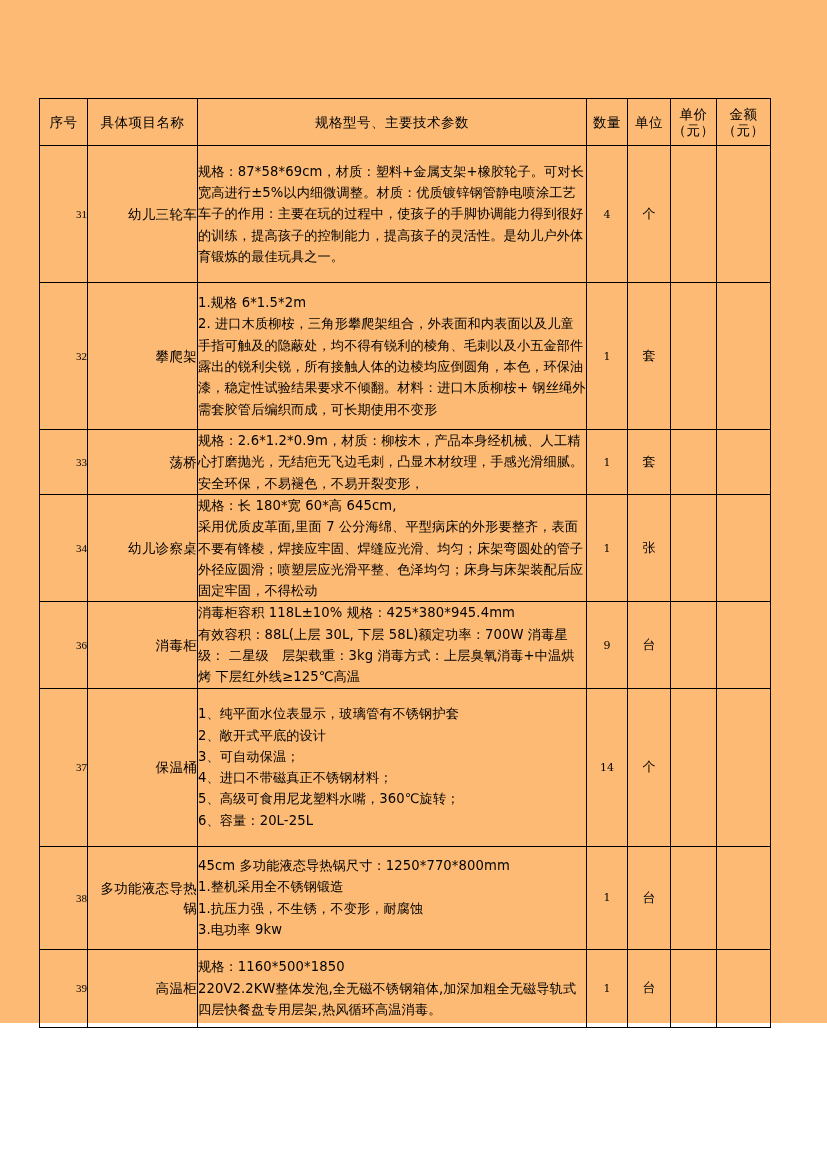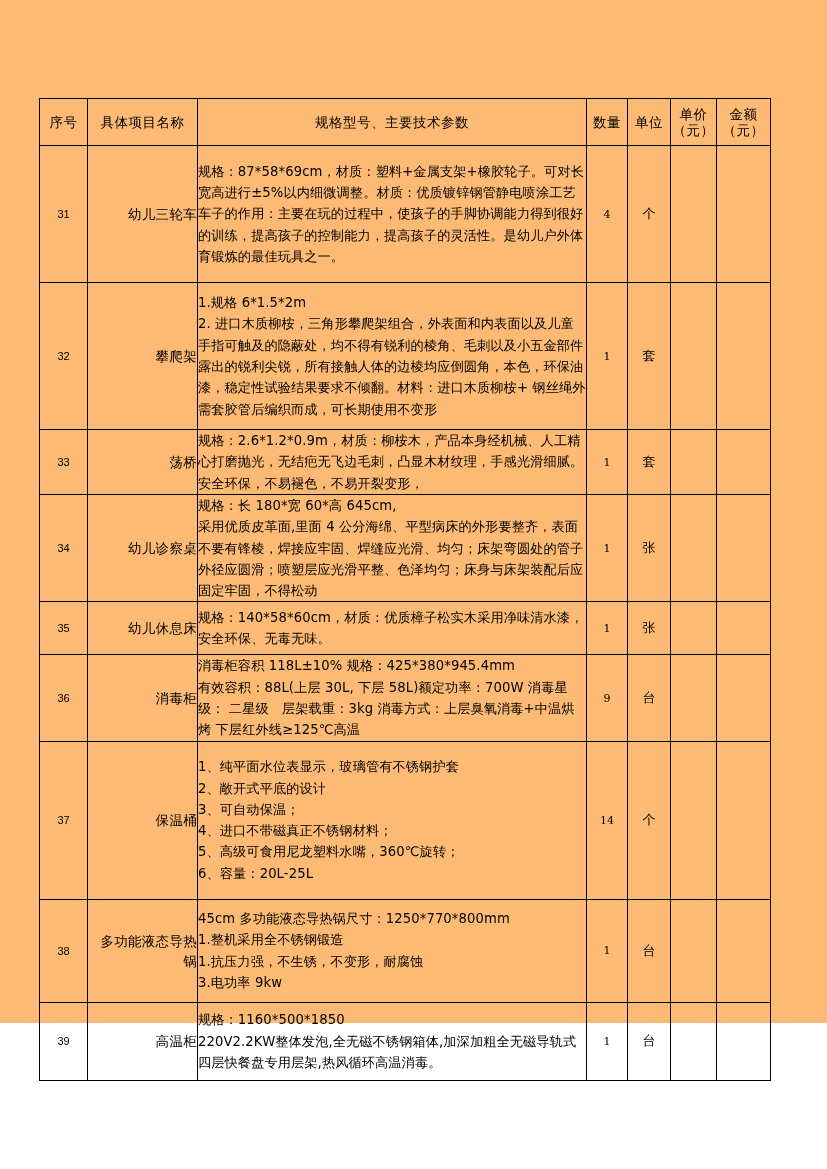--- a/index.html
+++ b/index.html
@@ -55,23 +55,23 @@
     padding: 7px 2px;
     letter-spacing: 0.5px;
   }
   thead td.two-line {
     line-height: 16px;
     padding: 4px 1px;
   }
   thead td.two-line .ln { display: block; }
 
   td.seq {
-    text-align: center;
+    text-align: right;
     font-size: 11px;
-    font-family: Liberation Sans, sans-serif;
+    font-family: Liberation Serif, serif;
   }
   td.name {
     text-align: right;
     font-size: 13.5px;
     line-height: 20px;
     padding: 2px 4px;
     letter-spacing: 0.3px;
   }
   td.spec {
     text-align: left;
@@ -168,32 +168,21 @@
             <td class="qty">1</td>
             <td class="unit">套</td>
             <td class="price"></td>
             <td class="amount"></td>
           </tr>
           <tr class="r-34">
             <td class="seq">34</td>
             <td class="name">幼儿诊察桌</td>
             <td class="spec">
               <span class="ln">规格：长 180*宽 60*高 645cm,</span>
-              <span class="ln">采用优质皮革面,里面 4 公分海绵、平型病床的外形要整齐，表面不要有锋棱，焊接应牢固、焊缝应光滑、均匀；床架弯圆处的管子外径应圆滑；喷塑层应光滑平整、色泽均匀；床身与床架装配后应固定牢固，不得松动</span>
-            </td>
-            <td class="qty">1</td>
-            <td class="unit">张</td>
-            <td class="price"></td>
-            <td class="amount"></td>
-          </tr>
-          <tr class="r-35">
-            <td class="seq">35</td>
-            <td class="name">幼儿休息床</td>
-            <td class="spec">
-              <span class="ln">规格：140*58*60cm，材质：优质樟子松实木采用净味清水漆，安全环保、无毒无味。</span>
+              <span class="ln">采用优质皮革面,里面 7 公分海绵、平型病床的外形要整齐，表面不要有锋棱，焊接应牢固、焊缝应光滑、均匀；床架弯圆处的管子外径应圆滑；喷塑层应光滑平整、色泽均匀；床身与床架装配后应固定牢固，不得松动</span>
             </td>
             <td class="qty">1</td>
             <td class="unit">张</td>
             <td class="price"></td>
             <td class="amount"></td>
           </tr>
           <tr class="r-36">
             <td class="seq">36</td>
             <td class="name">消毒柜</td>
             <td class="spec">

